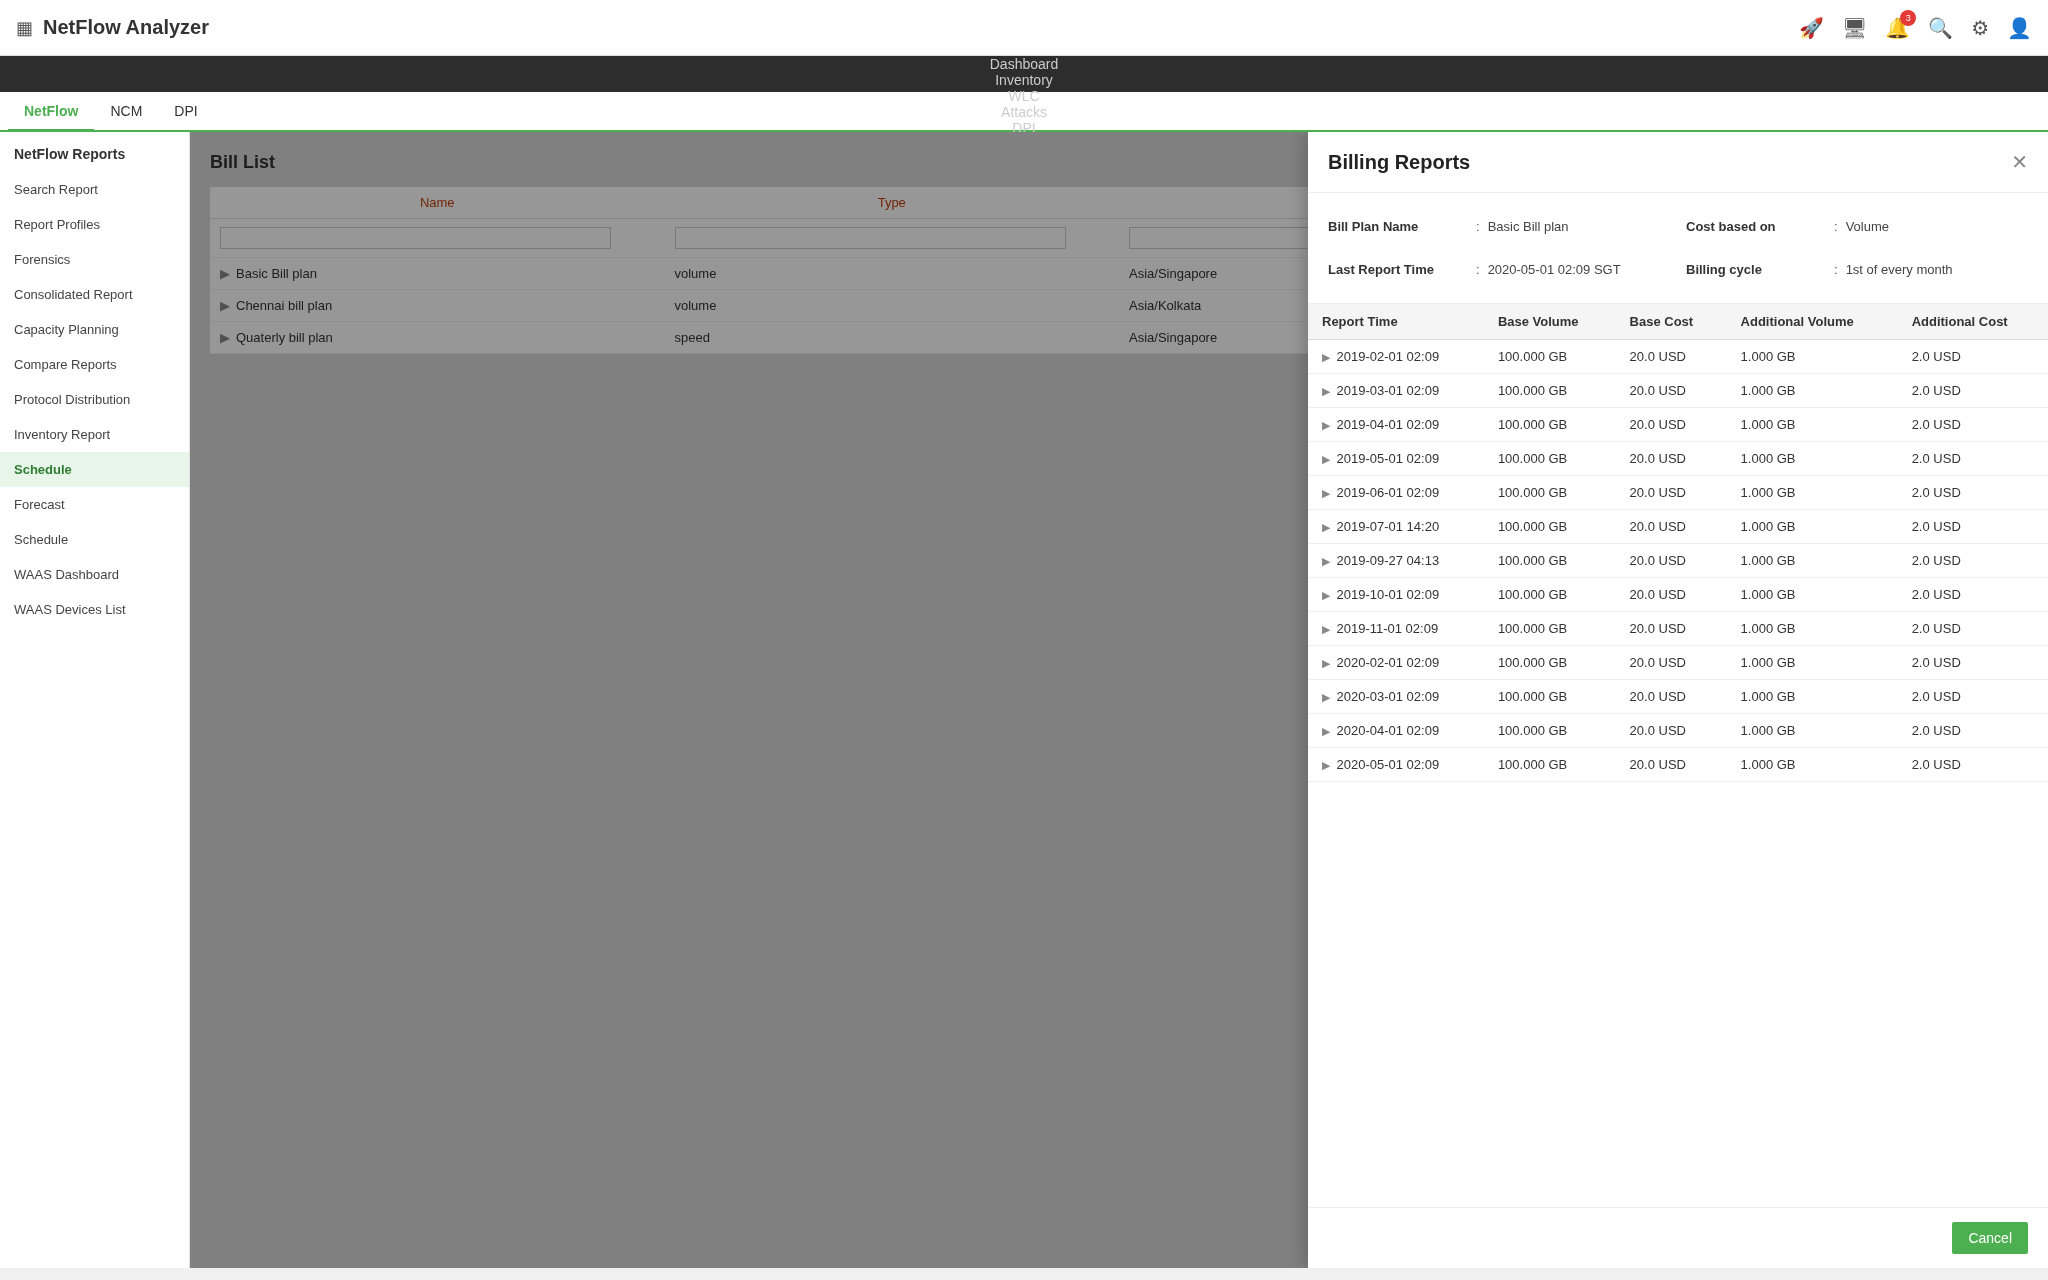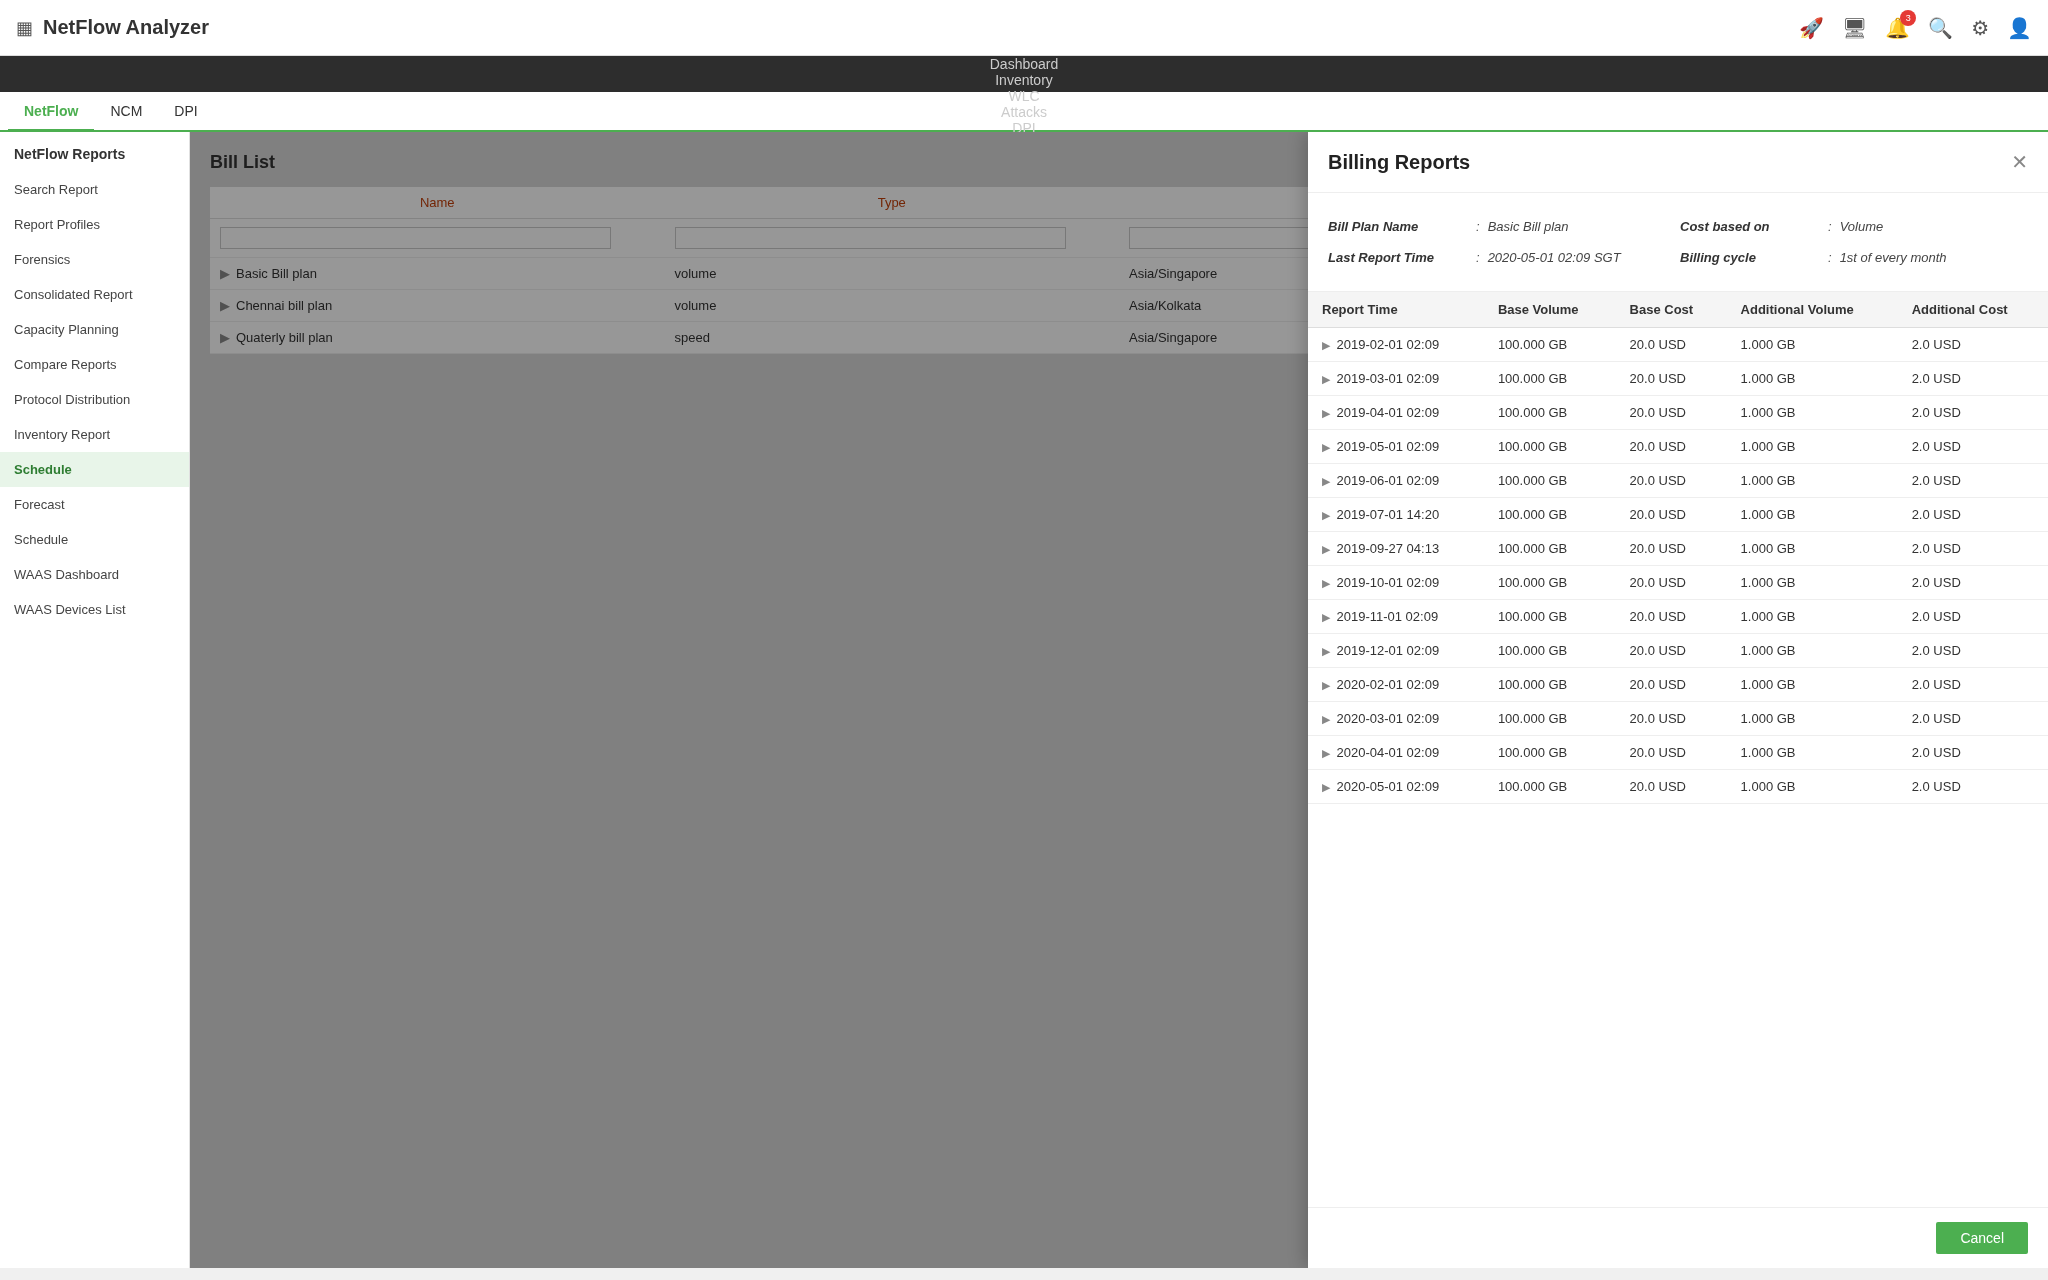--- a/index.html
+++ b/index.html
@@ -101,21 +101,21 @@
     .modal-header {
       display: flex; align-items: center; justify-content: space-between;
       padding: 18px 20px; border-bottom: 1px solid #eee;
     }
     .modal-title { font-size: 20px; font-weight: bold; color: #222; }
     .close-btn { font-size: 20px; color: #888; cursor: pointer; background: none; border: none; }
 
     
     .info-grid {
       display: grid; grid-template-columns: 1fr 1fr;
-      gap: 4px; padding: 20px; border-bottom: 1px solid #eee; font-style: italic;
+      gap: 16px; padding: 20px; border-bottom: 1px solid #eee;
     }
     .info-row { display: flex; align-items: baseline; padding: 6px 0; }
     .info-label { font-weight: bold; color: #333; font-size: 13px; min-width: 140px; }
     .info-separator { color: #555; margin: 0 8px; }
     .info-value { color: #444; font-size: 13px; }
 
     
     .report-table-container { flex: 1; overflow-y: auto; }
     .report-table { width: 100%; border-collapse: collapse; }
     .report-table th {
@@ -129,21 +129,21 @@
     }
     .row-expand { color: #888; margin-right: 6px; cursor: pointer; font-size: 11px; }
 
     
     .modal-footer {
       padding: 14px 20px; border-top: 1px solid #eee;
       display: flex; justify-content: flex-end;
     }
     .cancel-btn {
       background: #4caf50; color: #fff; border: none;
-      padding: 8px 24px; font-size: 14px; cursor: pointer; border-radius: 2px;
+      padding: 8px 16px; font-size: 14px; cursor: pointer; border-radius: 2px;
     }
   </style>
 </head>
 <body>
 
 <div class="top-bar">
   <div class="top-bar-left">
     <span class="grid-icon">▦</span>
     <span class="app-logo">NetFlow Analyzer</span>
   </div>
@@ -343,27 +343,20 @@
       <td>2.0 USD</td>
     </tr>
                 <tr>
       <td><span class="row-expand">▶</span>2019-11-01 02:09</td>
       <td>100.000 GB</td>
       <td>20.0 USD</td>
       <td>1.000 GB</td>
       <td>2.0 USD</td>
     </tr>
                 <tr>
-      <td><span class="row-expand">▶</span>2019-12-01 02:09</td>
-      <td>100.000 GB</td>
-      <td>20.0 USD</td>
-      <td>1.000 GB</td>
-      <td>2.0 USD</td>
-    </tr>
-                <tr>
       <td><span class="row-expand">▶</span>2020-02-01 02:09</td>
       <td>100.000 GB</td>
       <td>20.0 USD</td>
       <td>1.000 GB</td>
       <td>2.0 USD</td>
     </tr>
                 <tr>
       <td><span class="row-expand">▶</span>2020-03-01 02:09</td>
       <td>100.000 GB</td>
       <td>20.0 USD</td>

